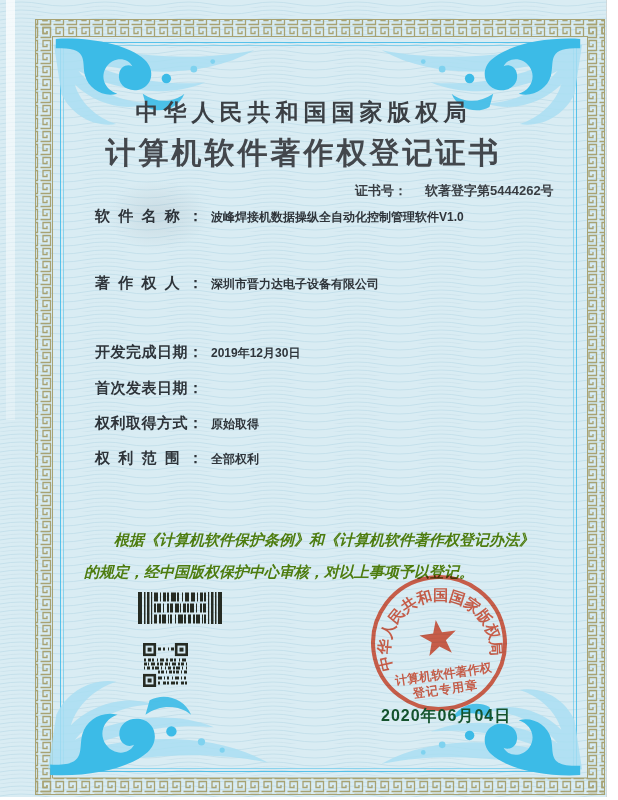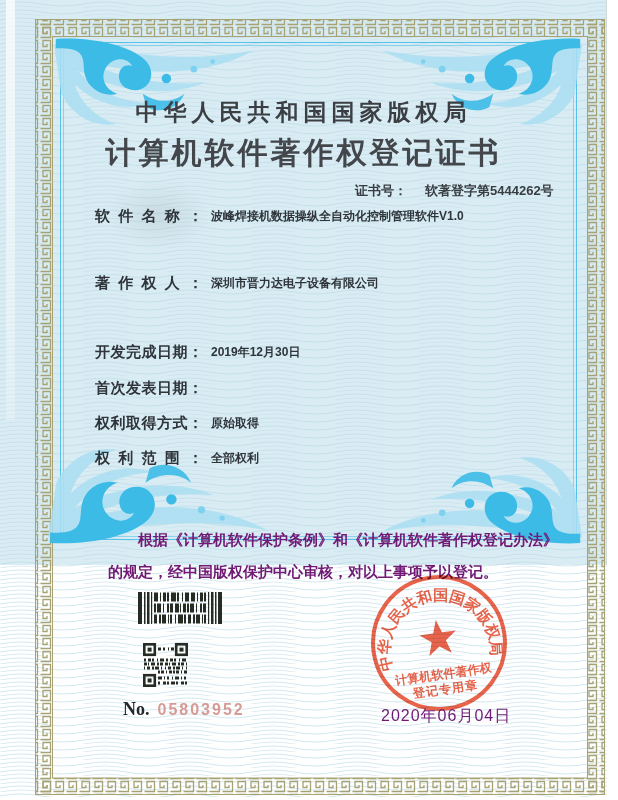--- a/index.html
+++ b/index.html
@@ -5,21 +5,21 @@
   * { margin:0; padding:0; box-sizing:border-box; }
   html,body { width:618px; height:800px; }
   body {
     background:#ffffff;
     font-family:"Liberation Sans", sans-serif;
     position:relative;
     overflow:hidden;
   }
   .certificate {
     position:absolute; left:0; top:0;
-    width:607px; height:565px;
+    width:607px; height:797px;
     background:#d9ecf3;
     border-right:1px solid #d3d8d9;
   }
   .layer { position:absolute; left:0; top:0; width:607px; height:797px; pointer-events:none; }
   .inner-frame { position:absolute; left:60px; top:42px; right:29px; bottom:25px;
     border:1.5px solid rgba(62,186,231,.85); }
   .inner-frame .if2 { position:absolute; inset:2px; border:1px solid rgba(62,186,231,.5); }
   .flo { position:absolute; }
   .watermark { position:absolute; left:88px; top:165px; width:140px; height:100px;
     background:radial-gradient(closest-side, rgba(120,130,140,.16), rgba(120,130,140,0) 72%); }
@@ -29,42 +29,42 @@
   .authority { position:absolute; left:0; top:97px; width:607px; text-align:center;
     font-size:23px; font-weight:bold; letter-spacing:5px; color:#3b3f44;
     font-family:"Liberation Serif", serif; }
   .cert-title { position:absolute; left:0; top:133px; width:607px; text-align:center;
     font-size:30px; font-weight:bold; letter-spacing:3px; color:#43474c;
     font-family:"Liberation Serif", serif; }
   .cert-no-line { position:absolute; left:355px; top:182px; font-size:13px;
     font-weight:bold; color:#383d42; }
   .cert-no-line .v { margin-left:18px; }
 
-  .field-row { position:absolute; left:95px; display:flex; align-items:flex-start;
+  .field-row { position:absolute; left:95px; display:flex; align-items:flex-end;
     font-weight:bold; color:#2e343a; }
   .field-label { display:inline-block; width:108px; font-size:15px;
     text-align:justify; text-align-last:justify; flex:none; }
   .field-value { font-size:12px; margin-left:8px; max-width:330px; line-height:1.5; }
 
-  .statement { position:absolute; left:108px; top:524px; width:464px;
-    font-size:15px; font-weight:600; color:#701a75; line-height:2.15;
-    text-indent:2em; }
+  .statement { position:absolute; left:84px; top:524px; width:464px;
+    font-size:15px; font-weight:600; color:#4d7c0f; line-height:2.15;
+    text-indent:2em;font-style:italic; }
 
   .barcode { position:absolute; left:138px; top:592px; }
   .qr { position:absolute; left:142px; top:642px; }
 
   .no-line { position:absolute; left:123px; top:699px; }
   .no-label { font-family:"Liberation Serif", serif; font-size:18px; font-weight:bold; color:#24282c; }
   .no-value { font-size:16px; font-weight:bold; letter-spacing:2px; color:#cf837b;
     opacity:.8; margin-left:8px; }
 
   .seal { position:absolute; left:368px; top:572px; width:142px; height:142px;
     transform:rotate(-8deg); opacity:.9; mix-blend-mode:multiply; }
   .issue-date { position:absolute; left:381px; top:706px; font-size:16px;
-    font-weight:normal; letter-spacing:1px; color:#701a75; }
+    font-weight:bold; letter-spacing:1px; color:#14532d; }
 </style>
 </head>
 <body>
 
 <svg width="0" height="0" style="position:absolute">
   <defs>
     <symbol id="flourish" viewBox="0 0 220 110">
       <path d="M2 8 C70 14 130 30 214 14 C160 44 90 40 36 26 C70 44 122 52 162 48 C118 66 66 56 28 36 C44 56 76 70 104 70 C76 80 44 70 24 50 C30 70 48 86 68 92 C44 96 20 82 10 60 Z" fill="#a9def2" opacity=".85"></path>
       <path d="M4 2 C42 0 80 8 98 24 C110 35 106 53 91 56 C79 58 69 50 71 39 C72 32 79 28 85 31 C80 21 65 21 58 31 C50 42 56 56 69 60 C54 64 39 55 35 41 C31 26 40 10 4 12 Z" fill="#3cbbe7"></path>
       <path d="M96 60 C110 70 128 70 140 60 C134 76 114 82 100 74 Z" fill="#3cbbe7" opacity=".9"></path>
@@ -186,23 +186,20 @@
       <line x1="16" y1="7" x2="32" y2="7" stroke-dasharray="3 2 2 3 1 2"></line>
       <line x1="2" y1="18" x2="45" y2="18" stroke-dasharray="2 2 3 1 2 3 1 2 4 2"></line>
       <line x1="2" y1="22" x2="45" y2="22" stroke-dasharray="3 1 1 2 4 2 2 1 3 2"></line>
       <line x1="2" y1="26" x2="45" y2="26" stroke-dasharray="1 2 3 2 2 1 4 2 1 3"></line>
       <line x1="16" y1="30" x2="45" y2="30" stroke-dasharray="2 1 3 2 1 2 3 1"></line>
       <line x1="16" y1="36" x2="45" y2="36" stroke-dasharray="4 2 1 2 2 3 1 2"></line>
       <line x1="16" y1="41" x2="45" y2="41" stroke-dasharray="2 3 3 1 2 2 4 1"></line>
     </g>
   </svg>
 
-  <div class="no-line">
-    <span class="no-label">No.</span><span class="no-value">05803952</span>
-  </div>
 
   <svg class="seal" viewBox="0 0 140 140">
     <circle cx="70" cy="70" r="65" fill="none" stroke="#e85338" stroke-width="4"></circle>
     <path id="sealArc" d="M 21 88 A 50 50 0 1 1 119 88" fill="none"></path>
     <text font-size="15" font-weight="bold" fill="#e85338">
       <textPath href="#sealArc" startOffset="50%" text-anchor="middle">中华人民共和国国家版权局</textPath>
     </text>
     <polygon fill="#e85338" points="70,47 74.4,59.9 88.1,60.1 77.1,68.3 81.2,81.4 70,73.5 58.8,81.4 62.9,68.3 51.9,60.1 65.6,59.9"></polygon>
     <text x="70" y="105" text-anchor="middle" font-size="12" font-weight="bold" fill="#e85338">计算机软件著作权</text>
     <text x="70" y="120" text-anchor="middle" font-size="12" font-weight="bold" fill="#e85338" letter-spacing="1">登记专用章</text>

